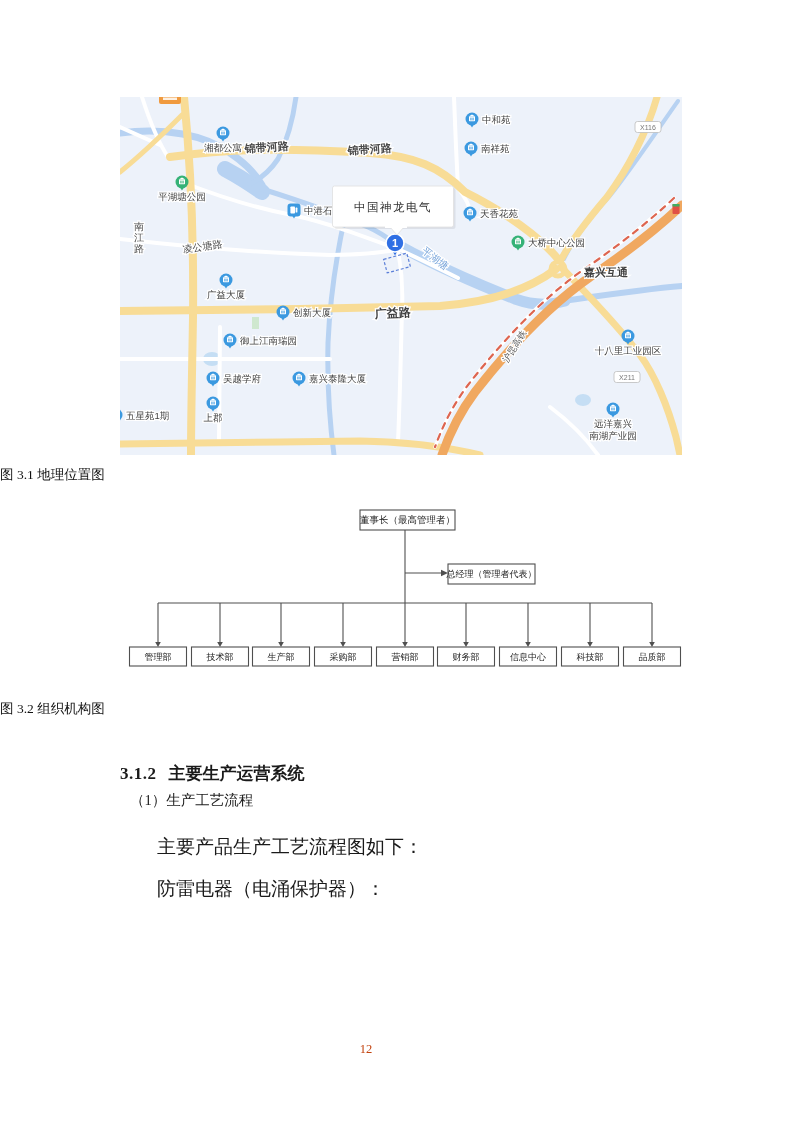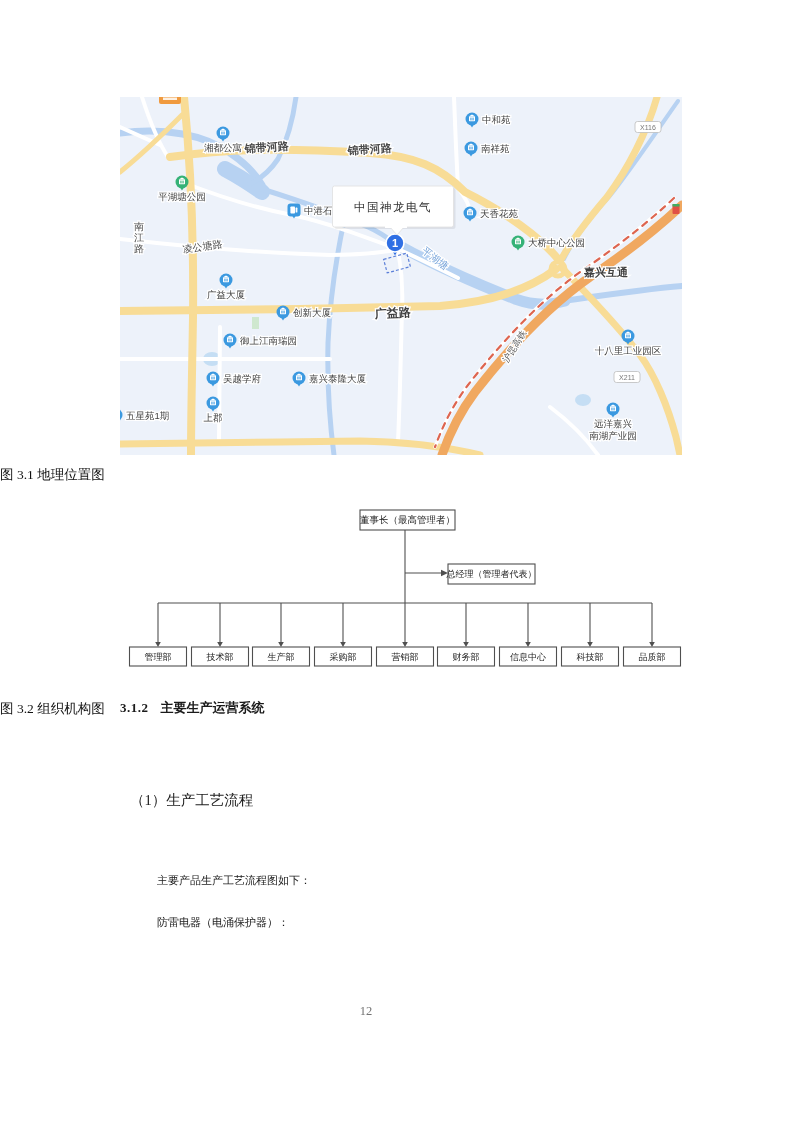--- a/index.html
+++ b/index.html
@@ -5,27 +5,27 @@
   html,body{margin:0;padding:0;background:#ffffff;}
   .page{position:relative;width:800px;height:1132px;background:#ffffff;overflow:hidden;
         font-family:"Liberation Serif","DejaVu Serif",serif;color:#1a1a1a;}
   .map-figure{position:absolute;left:120px;top:97px;width:562px;height:358px;}
   .map-figure svg{display:block;width:562px;height:358px;}
   .org-figure{position:absolute;left:120px;top:500px;width:562px;height:185px;}
   .org-figure svg{display:block;width:562px;height:185px;}
   .caption{position:absolute;left:0;width:800px;font-size:13.5px;color:#111;}
   .cap1{top:466px;}
   .cap2{top:700px;}
-  .sec-h{position:absolute;left:120px;top:699px;font-size:13px;font-weight:bold;}
+  .sec-h{position:absolute;left:120px;top:762px;font-size:17px;font-weight:bold;}
   .sec-h .num{margin-right:12px;letter-spacing:0.5px;}
   .sub-h{position:absolute;left:130px;top:791px;font-size:14.5px;font-weight:normal;}
-  .para{position:absolute;left:157px;font-size:11px;margin-top:39px;}
+  .para{position:absolute;left:157px;font-size:19px;}
   .p1{top:834px;}
   .p2{top:876px;font-family:Liberation Serif, serif;}
-  .pageno{position:absolute;left:0;top:1004px;width:732px;text-align:center;font-size:12.5px;color:#737373;}
+  .pageno{position:absolute;left:0;top:1042px;width:732px;text-align:center;font-size:12.5px;color:#c2410c;}
   .maptext{font-family:"Liberation Sans","DejaVu Sans",sans-serif;}
 </style>
 </head>
 <body>
 
 <div class="page">
 
   <div class="map-figure">
     <svg id="map-svg" viewBox="0 0 562 358">
       <rect x="0" y="0" width="562" height="358" fill="#edf2fa"></rect>

